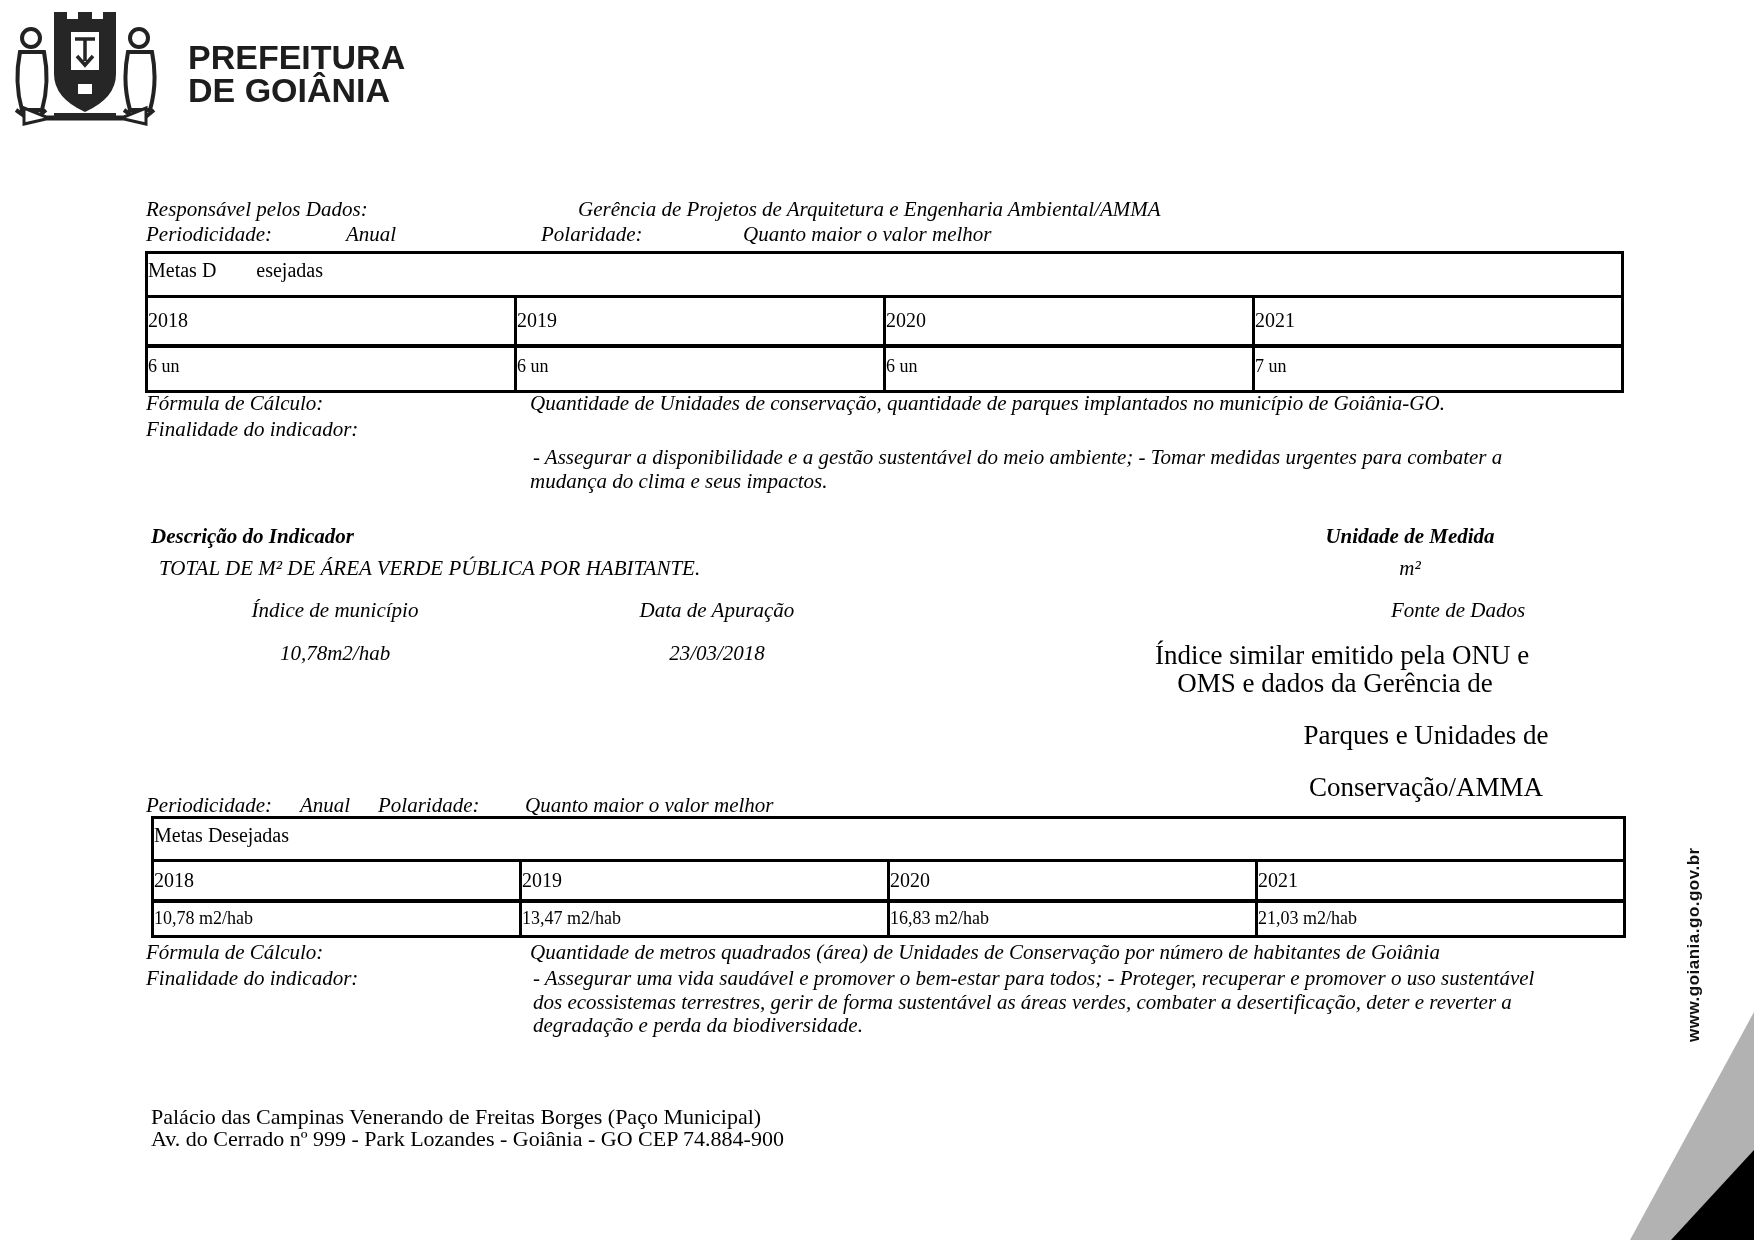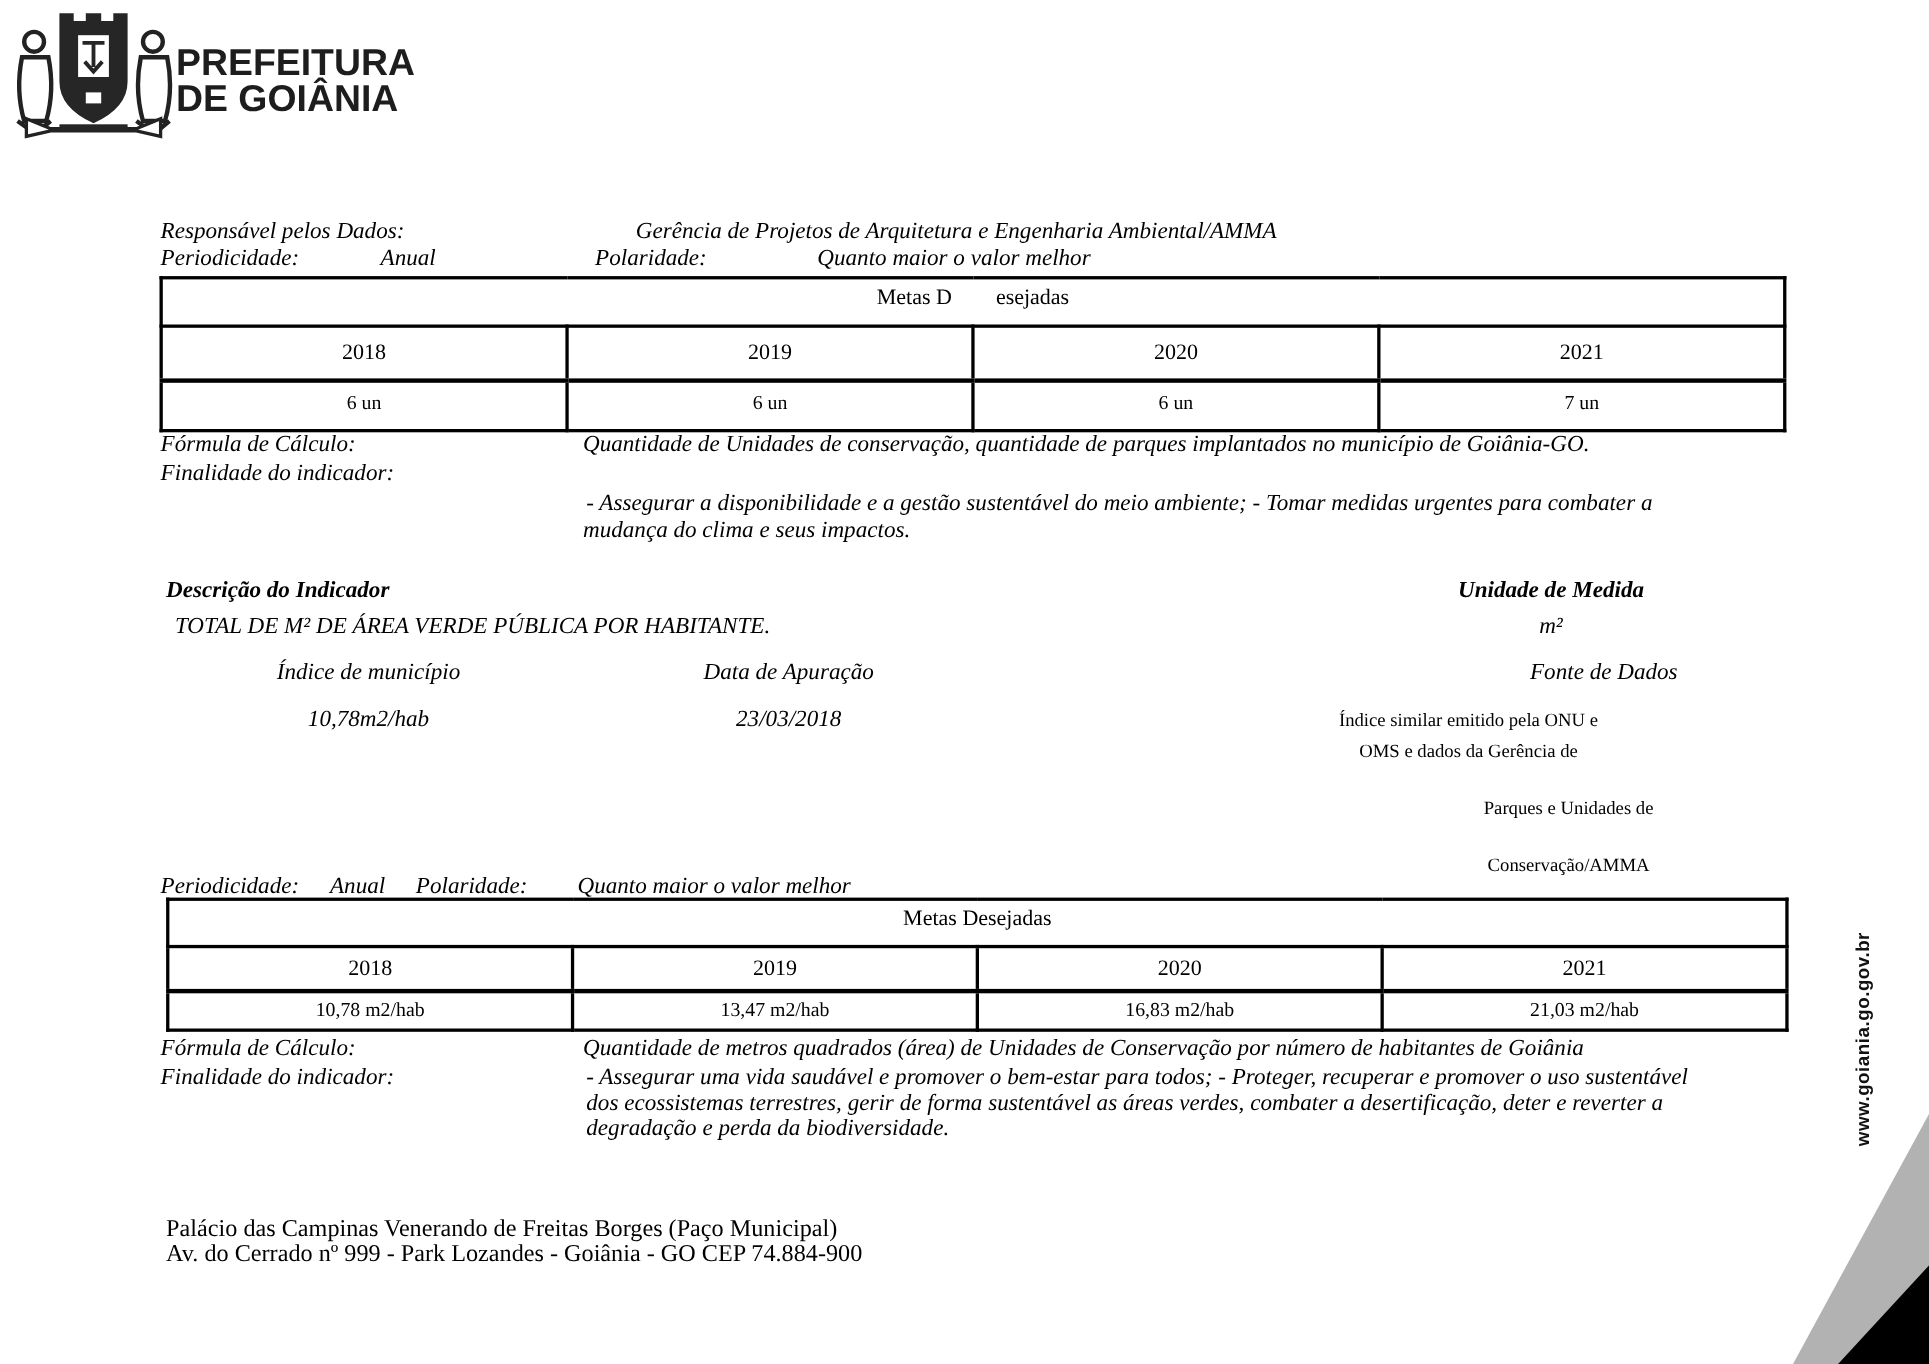--- a/index.html
+++ b/index.html
@@ -13,40 +13,40 @@
   }
   .abs{position:absolute;white-space:nowrap;}
   .txt{font-size:21px;line-height:24px;font-style:italic;}
   .bold{font-weight:bold;}
   .ctr{text-align:center;white-space:nowrap;}
 
   
   .logo{position:absolute;left:10px;top:4px;display:flex;align-items:center;}
   .crest{width:150px;height:134px;}
   .wordmark{
-    margin-top:6px;
+    margin-left:28px;margin-top:6px;
     font-family:"Liberation Sans", sans-serif;
     font-weight:900;font-size:34px;line-height:33px;
     letter-spacing:0px;color:#1d1d1d;
   }
 
   
   table.goals{border-collapse:collapse;width:100%;table-layout:fixed;}
   table.goals td{
     border:3px solid #000;
-    text-align:center;vertical-align:middle;
+    text-align:left;vertical-align:middle;
     padding:0;
   }
   table.goals td.title-cell{font-size:20px;padding-bottom:8px;}
   table.goals td.year-cell{font-size:20px;border-bottom-width:4px;}
   table.goals td.val-cell{font-size:18px;vertical-align:top;padding-top:8px;}
   .title-gap{display:inline-block;width:40px;}
 
   
-  .fonte-block{position:absolute;left:1155px;top:641px;width:360px;font-size:17px;line-height:28px;text-align:center;}
+  .fonte-block{position:absolute;left:1155px;top:641px;width:360px;font-size:27px;line-height:28px;text-align:center;}
   .fonte-line{white-space:nowrap;}
   .fonte-line.shift{position:relative;left:91px;margin-top:24px;}
 
   
   .vert-url{
     position:absolute;left:1684px;top:845px;height:200px;width:30px;
     writing-mode:vertical-rl;transform:rotate(180deg);
     font-family:"Liberation Sans", sans-serif;
     font-weight:bold;font-size:17px;letter-spacing:0.5px;color:#111;
     text-align:center;

